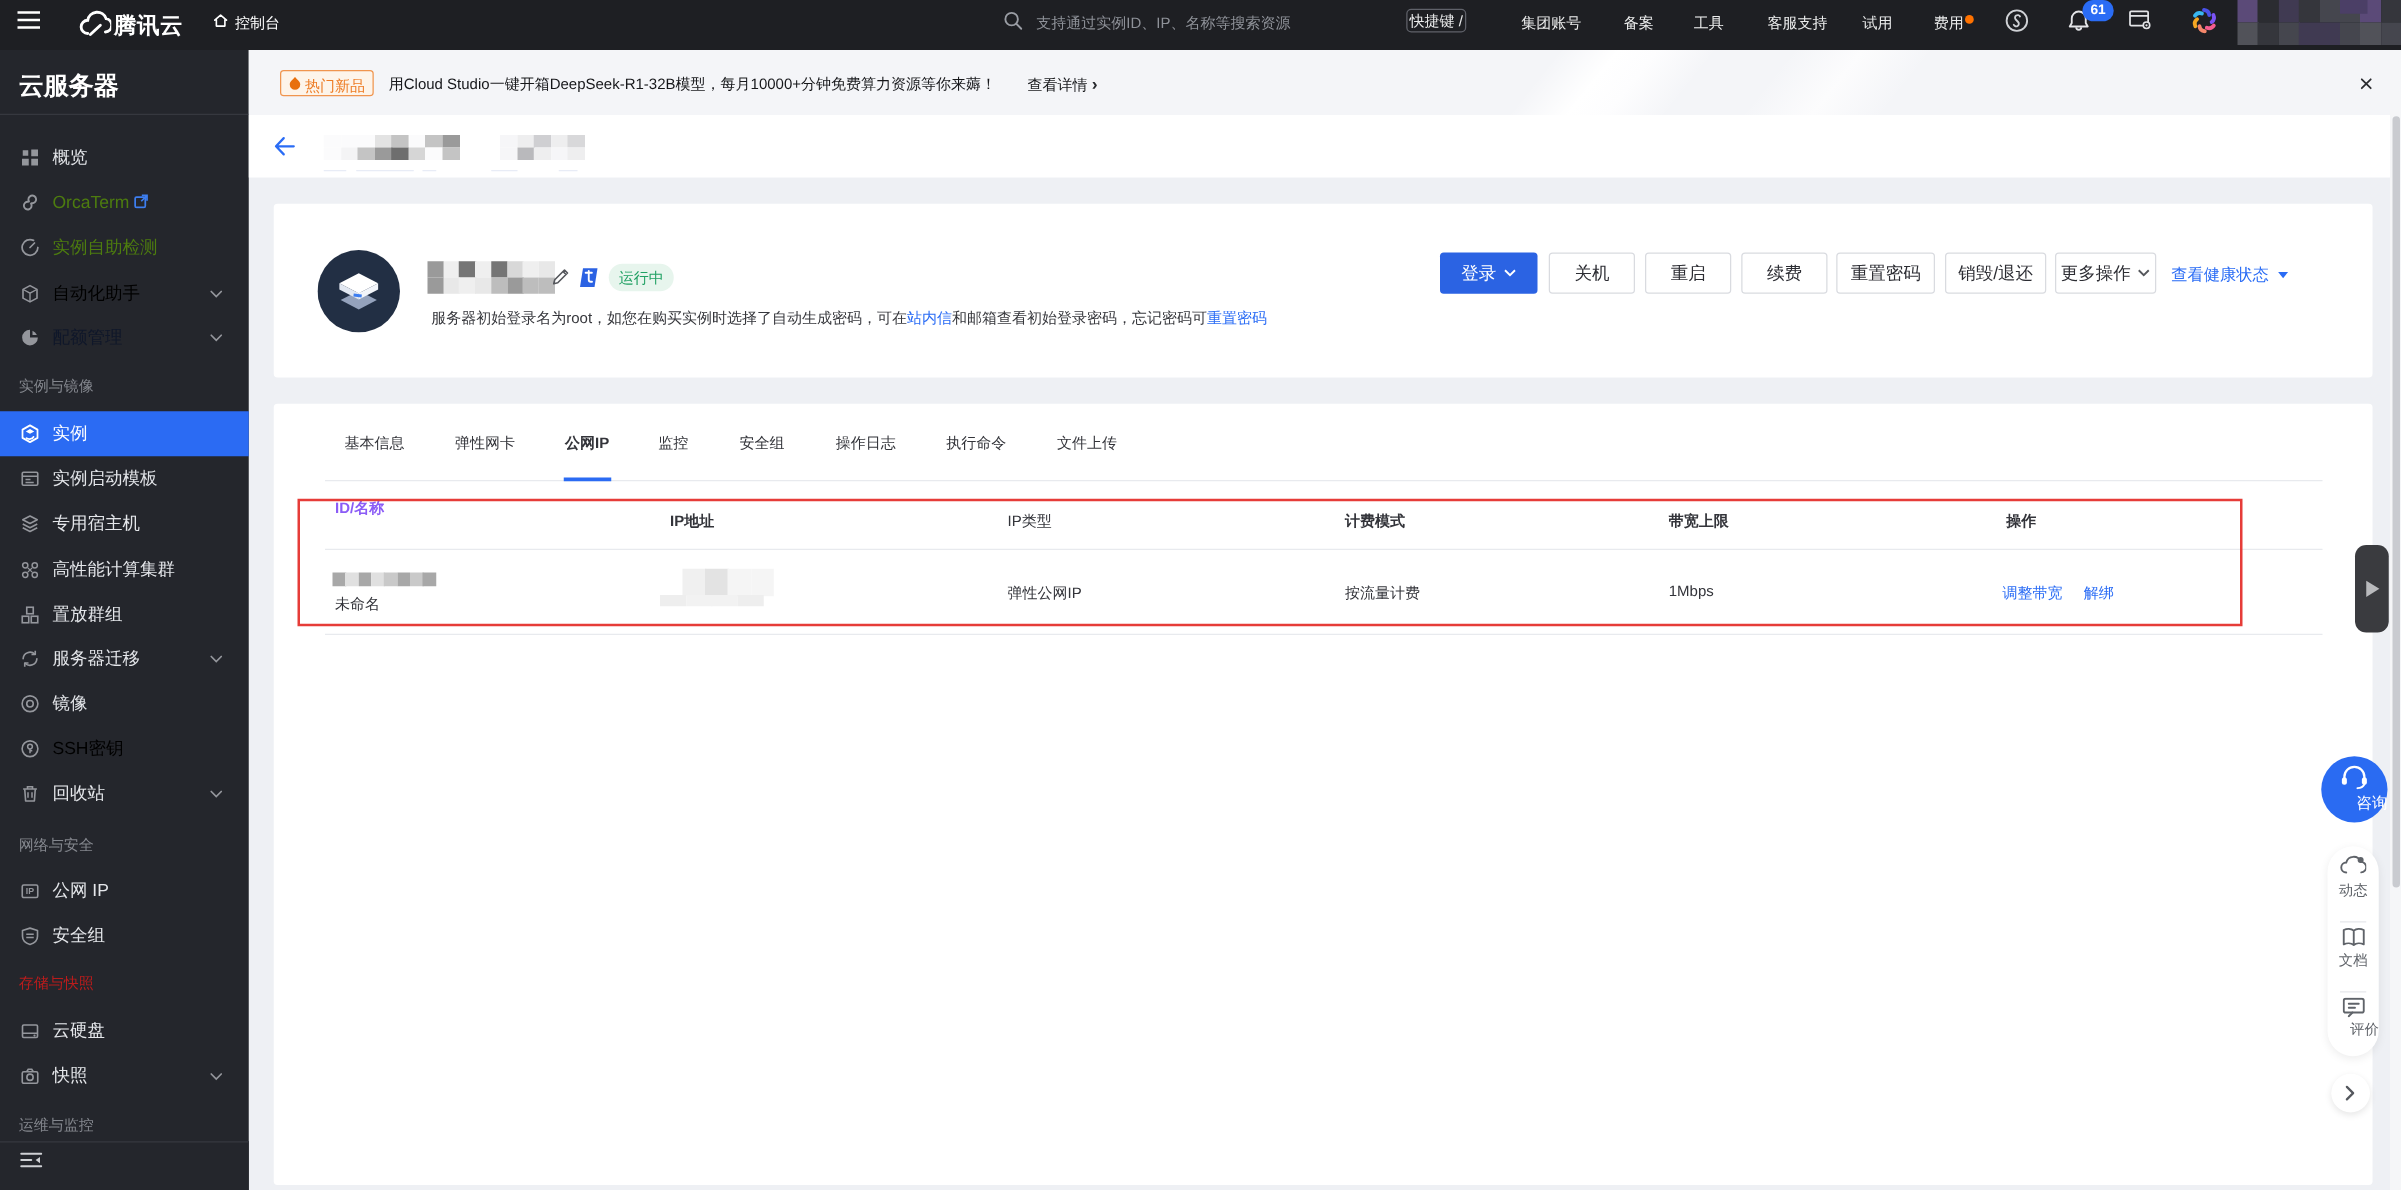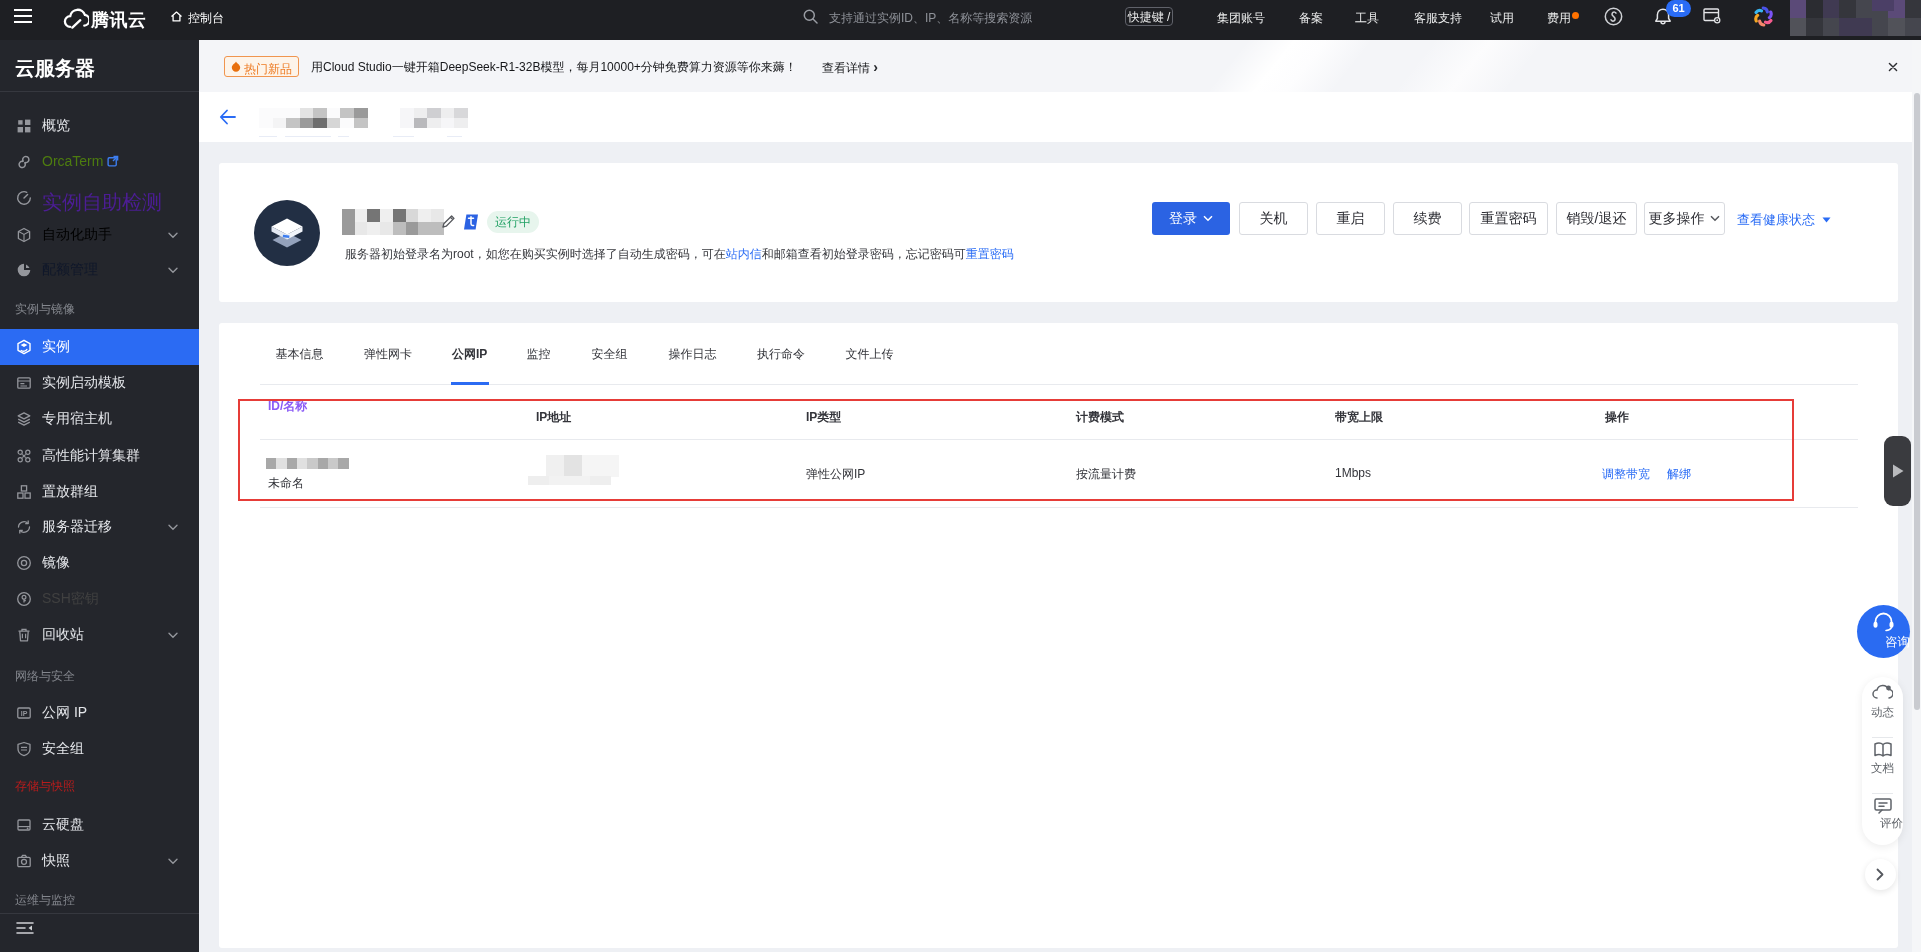--- a/index.html
+++ b/index.html
@@ -98,21 +98,21 @@
     <path d="M7.2 7.2 A3.1 3.1 0 1 1 9.4 8.6 M8.8 8.8 A3.1 3.1 0 1 1 6.6 7.4" fill="none" stroke="#94969c" stroke-width="1.5" stroke-linecap="round"></path>
   </svg>
 <div class="abs" style="left:42px;top:153px;font-size:14px;color:#4d7c0f">OrcaTerm <svg style="display:inline;vertical-align:-1px" width="12" height="12" viewBox="0 0 13 13">
       <rect x="1.2" y="3" width="8.8" height="8.8" rx="1.2" fill="none" stroke="#3d7ef0" stroke-width="1.5"></rect>
       <path d="M7 1.5 H11.5 V6 M11 2 L6.5 6.5" fill="none" stroke="#3d7ef0" stroke-width="1.5"></path>
     </svg></div>
 <svg class="abs" style="left:16px;top:190px" width="16" height="16" viewBox="0 0 16 16">
     <path d="M10.8 2.3 A6.3 6.3 0 1 0 14.3 8" fill="none" stroke="#94969c" stroke-width="1.4" stroke-linecap="round"></path>
     <path d="M8 8 L11.6 4.4" stroke="#94969c" stroke-width="1.4" stroke-linecap="round"></path>
   </svg>
-<div class="abs" style="left:42px;top:189px;font-size:20px;color:#4c1d95">实例自助检测</div>
+<div class="abs" style="left:42px;top:189px;font-size:14px;color:#4d7c0f">实例自助检测</div>
 <svg class="abs" style="left:16px;top:227px" width="16" height="16" viewBox="0 0 16 16">
     <path d="M8 1.5 L13.6 4.5 V11.5 L8 14.5 L2.4 11.5 V4.5 Z" fill="none" stroke="#94969c" stroke-width="1.3" stroke-linejoin="round"></path>
     <path d="M2.6 4.6 L8 7.5 L13.4 4.6 M8 7.5 V14.2" fill="none" stroke="#94969c" stroke-width="1.1"></path>
   </svg>
 <div class="abs" style="left:42px;top:226px;font-size:14px;color:#000000">自动化助手</div>
 <svg class="abs" style="left:168px;top:232px" width="10" height="7" viewBox="0 0 10 7">
     <path d="M1 1.2 L5 5.2 L9 1.2" fill="none" stroke="#94969c" stroke-width="1.4" stroke-linecap="round"></path>
   </svg>
 <svg class="abs" style="left:16px;top:262px" width="16" height="16" viewBox="0 0 16 16">
     <path d="M8 8 L8 1.7 A6.3 6.3 0 1 0 14.3 8 Z" fill="#94969c"></path>
@@ -165,21 +165,21 @@
 <svg class="abs" style="left:16px;top:555px" width="16" height="16" viewBox="0 0 16 16">
     <circle cx="8" cy="8" r="6.3" fill="none" stroke="#94969c" stroke-width="1.3"></circle>
     <circle cx="8" cy="8" r="2.6" fill="none" stroke="#94969c" stroke-width="1.3"></circle>
   </svg>
 <div class="abs" style="left:42px;top:554px;font-size:14px;color:#e4e6ea">镜像</div>
 <svg class="abs" style="left:16px;top:591px" width="16" height="16" viewBox="0 0 16 16">
     <circle cx="8" cy="8" r="6.3" fill="none" stroke="#94969c" stroke-width="1.3"></circle>
     <circle cx="8" cy="6.2" r="1.9" fill="none" stroke="#94969c" stroke-width="1.2"></circle>
     <path d="M8 8.1 V11.6 M8 9.6 h1.8" stroke="#94969c" stroke-width="1.2"></path>
   </svg>
-<div class="abs" style="left:42px;top:590px;font-size:14px;color:#404040">SSH密钥</div>
+<div class="abs" style="left:42px;top:590px;font-size:14px;color:#000000">SSH密钥</div>
 <svg class="abs" style="left:16px;top:627px" width="16" height="16" viewBox="0 0 16 16">
     <path d="M2.5 4.2 H13.5 M6 4 V2.4 H10 V4" fill="none" stroke="#94969c" stroke-width="1.3"></path>
     <path d="M3.8 4.4 L4.5 13.8 H11.5 L12.2 4.4" fill="none" stroke="#94969c" stroke-width="1.3" stroke-linejoin="round"></path>
     <path d="M6.4 6.8 V11.2 M9.6 6.8 V11.2" stroke="#94969c" stroke-width="1.2"></path>
   </svg>
 <div class="abs" style="left:42px;top:626px;font-size:14px;color:#e4e6ea">回收站</div>
 <svg class="abs" style="left:168px;top:632px" width="10" height="7" viewBox="0 0 10 7">
     <path d="M1 1.2 L5 5.2 L9 1.2" fill="none" stroke="#94969c" stroke-width="1.4" stroke-linecap="round"></path>
   </svg>
 <div class="abs" style="left:15px;top:668px;font-size:12px;color:#84878e">网络与安全</div>
@@ -318,21 +318,21 @@
 <div class="abs" style="left:452.0px;top:346px;font-size:12px;color:#33343a;font-weight:700;">公网IP</div>
 <div class="abs" style="left:526.5px;top:346px;font-size:12px;color:#33343a;">监控</div>
 <div class="abs" style="left:591.5px;top:346px;font-size:12px;color:#33343a;">安全组</div>
 <div class="abs" style="left:668.5px;top:346px;font-size:12px;color:#33343a;">操作日志</div>
 <div class="abs" style="left:757.0px;top:346px;font-size:12px;color:#33343a;">执行命令</div>
 <div class="abs" style="left:845.5px;top:346px;font-size:12px;color:#33343a;">文件上传</div>
 <div class="abs" style="left:260px;top:384px;width:1598px;height:1px;background:#e8eaee"></div>
 <div class="abs" style="left:451px;top:382px;width:38px;height:3px;background:#2b6bf3"></div>
 <div class="abs" style="left:268px;top:398px;font-size:12px;font-weight:700;color:#8b5cf6">ID/名称</div>
 <div class="abs" style="left:536px;top:408.5px;font-size:12px;font-weight:700;color:#33343a">IP地址</div>
-<div class="abs" style="left:806px;top:408.5px;font-size:12px;font-weight:700;color:#33343a">IP类型</div>
+<div class="abs" style="left:806px;top:408.5px;font-size:12px;font-weight:400;color:#33343a">IP类型</div>
 <div class="abs" style="left:1076px;top:408.5px;font-size:12px;font-weight:700;color:#33343a">计费模式</div>
 <div class="abs" style="left:1335px;top:408.5px;font-size:12px;font-weight:700;color:#33343a">带宽上限</div>
 <div class="abs" style="left:1605px;top:408.5px;font-size:12px;font-weight:700;color:#33343a">操作</div>
 <div class="abs" style="left:260px;top:439px;width:1598px;height:1px;background:#e8eaee"></div>
 <div class="abs" style="left:266.0px;top:458.0px;width:10.8px;height:11.0px;background:#a8a8a8"></div>
 <div class="abs" style="left:276.3px;top:458.0px;width:10.8px;height:11.0px;background:#e0e0e0"></div>
 <div class="abs" style="left:286.6px;top:458.0px;width:10.8px;height:11.0px;background:#a8a8a8"></div>
 <div class="abs" style="left:296.9px;top:458.0px;width:10.8px;height:11.0px;background:#e0e0e0"></div>
 <div class="abs" style="left:307.2px;top:458.0px;width:10.8px;height:11.0px;background:#c9c9c9"></div>
 <div class="abs" style="left:317.5px;top:458.0px;width:10.8px;height:11.0px;background:#a8a8a8"></div>

